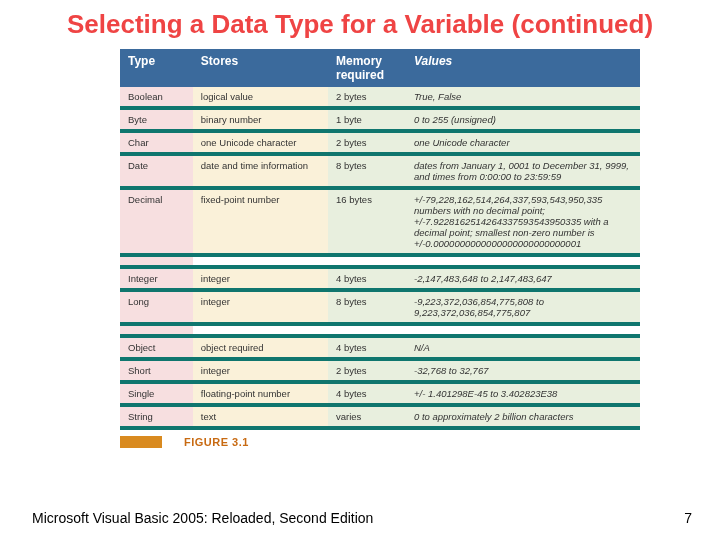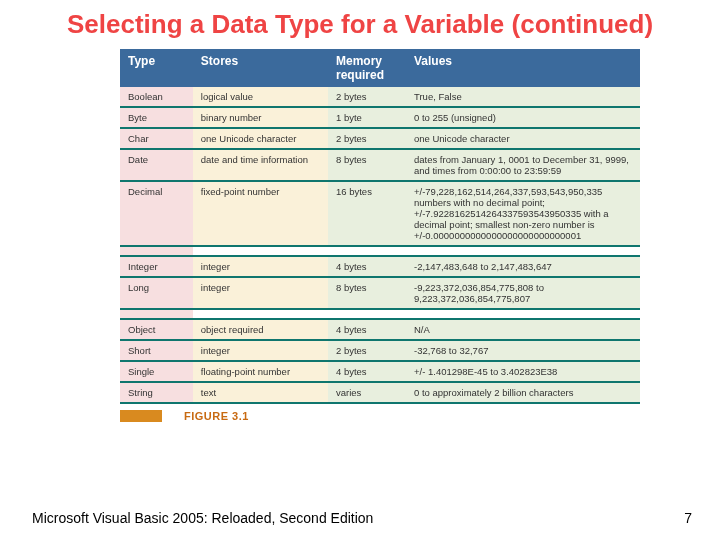--- a/index.html
+++ b/index.html
@@ -32,26 +32,26 @@
       text-align: left;
       padding: 5px 8px;
       font-weight: bold;
       font-size: 12px;
       vertical-align: top;
     }
     .dt tbody td {
       padding: 4px 8px;
       vertical-align: top;
       color: #333;
-      border-bottom: 2px solid #0f766e;
+      border-bottom: 4px solid #0f766e;
     }
     .col-type { width: 14%; background: #f7dfe0; color:#333; font-weight:normal;}
     .col-stores { width: 26%; background: #faf1d9; }
     .col-mem { width: 15%; background: #e8efde; }
-    .col-values { width: 45%; background: #e8efde; }
+    .col-values { width: 45%; background: #e8efde; font-style: italic; }
     .dt thead th.col-type { background:#3b6a9c;}
     .dt thead th.col-stores { background:#3b6a9c;}
     .dt thead th.col-mem { background:#3b6a9c;}
     .dt thead th.col-values { background:#3b6a9c;}
     .gap-row td {
       height: 4px;
       padding: 0;
     }
     .gap-type { background:#f7dfe0; border-bottom:none;}
     .gap-rest { background:#ffffff; border-bottom:none;}

